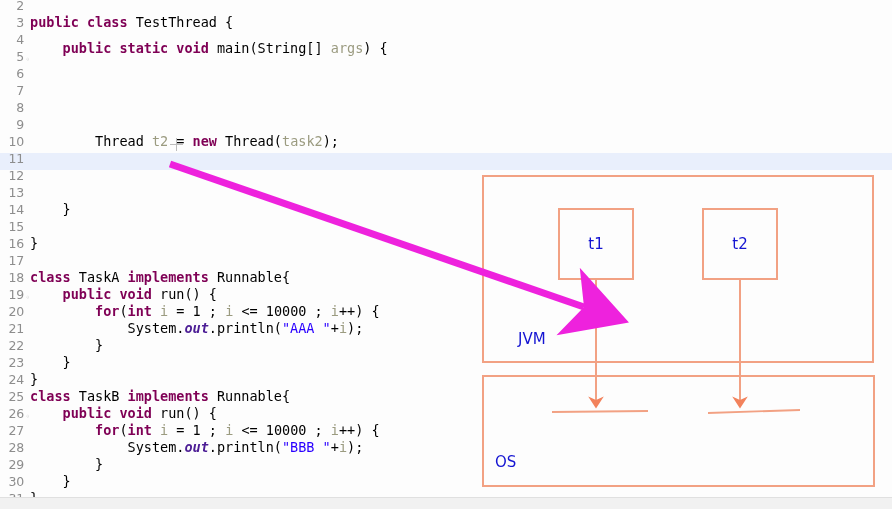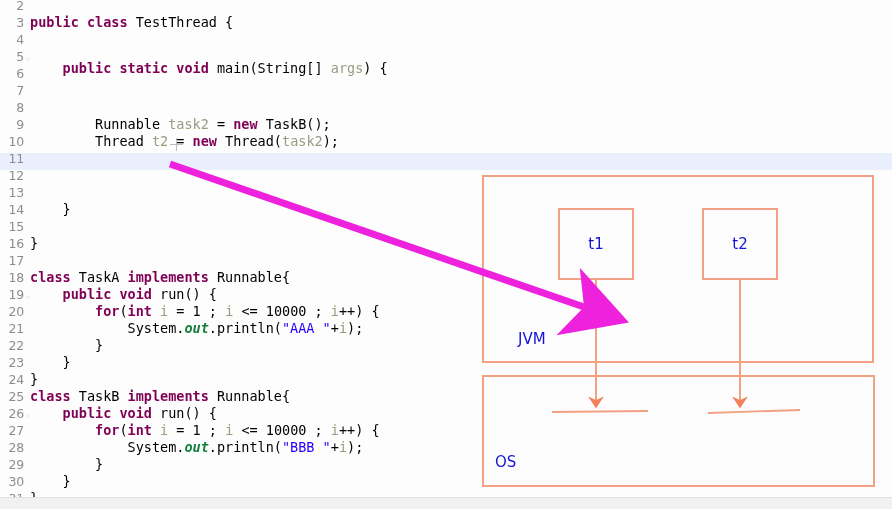--- a/index.html
+++ b/index.html
@@ -69,21 +69,21 @@
     height: 17px;
     line-height: 17px;
     white-space: pre;
     font-size: 13.5px;
     color: #000000;
     font-family: "DejaVu Sans Mono", "Liberation Mono", monospace;
   }
   .kw   { color: #7f0055; font-weight: bold; }
   .var  { color: #9b9b80; }
   .str  { color: #2a00ff; }
-  .fld  { color: #15803d; font-weight: bold; font-style: italic; }
+  .fld  { color: #4c1d95; font-weight: bold; font-style: italic; }
 
   
   #crosshair {
     position: absolute;
     left: 170px;
     top: 138px;
     width: 13px;
     height: 13px;
   }
   #crosshair::before, #crosshair::after {
@@ -201,23 +201,22 @@
         <div class="ln" style="top: 422px;">27</div>
         <div class="ln" style="top: 439px;">28</div>
         <div class="ln" style="top: 456px;">29</div>
         <div class="ln" style="top: 473px;">30</div>
         <div class="ln" style="top: 490px;">31</div>
       </div>
     <div id="code">
         <div class="cl" style="top: -3px;"></div>
         <div class="cl" style="top: 14px;"><span class="kw">public </span><span class="kw">class </span><span>TestThread {</span></div>
         <div class="cl" style="top: 31px;"></div>
-        <div class="cl" style="top: 60px;"><span>    </span><span class="kw">public static void </span><span>main(String[] </span><span class="var">args</span><span>) {</span></div>
+        <div class="cl" style="top: 40px;"><span>    </span><span class="kw">public static void </span><span>main(String[] </span><span class="var">args</span><span>) {</span></div>
         <div class="cl" style="top: 99px;"></div>
-        <div class="cl" style="top: 116px;"><span>        Runnable </span><span class="var">task2</span><span> = </span><span class="kw">new </span><span>TaskB();</span></div>
         <div class="cl" style="top: 133px;"><span>        Thread </span><span class="var">t2</span><span> = </span><span class="kw">new </span><span>Thread(</span><span class="var">task2</span><span>);</span></div>
         <div class="cl" style="top: 150px;"></div>
         <div class="cl" style="top: 201px;"><span>    }</span></div>
         <div class="cl" style="top: 218px;"></div>
         <div class="cl" style="top: 235px;"><span>}</span></div>
         <div class="cl" style="top: 252px;"></div>
         <div class="cl" style="top: 269px;"><span class="kw">class </span><span>TaskA </span><span class="kw">implements </span><span>Runnable{</span></div>
         <div class="cl" style="top: 286px;"><span>    </span><span class="kw">public void </span><span>run() {</span></div>
         <div class="cl" style="top: 303px;"><span>        </span><span class="kw">for</span><span>(</span><span class="kw">int </span><span class="var">i</span><span> = 1 ; </span><span class="var">i</span><span> &lt;= 10000 ; </span><span class="var">i</span><span>++) {</span></div>
         <div class="cl" style="top: 320px;"><span>            System.</span><span class="fld">out</span><span>.println(</span><span class="str">"AAA "</span><span>+</span><span class="var">i</span><span>);</span></div>

